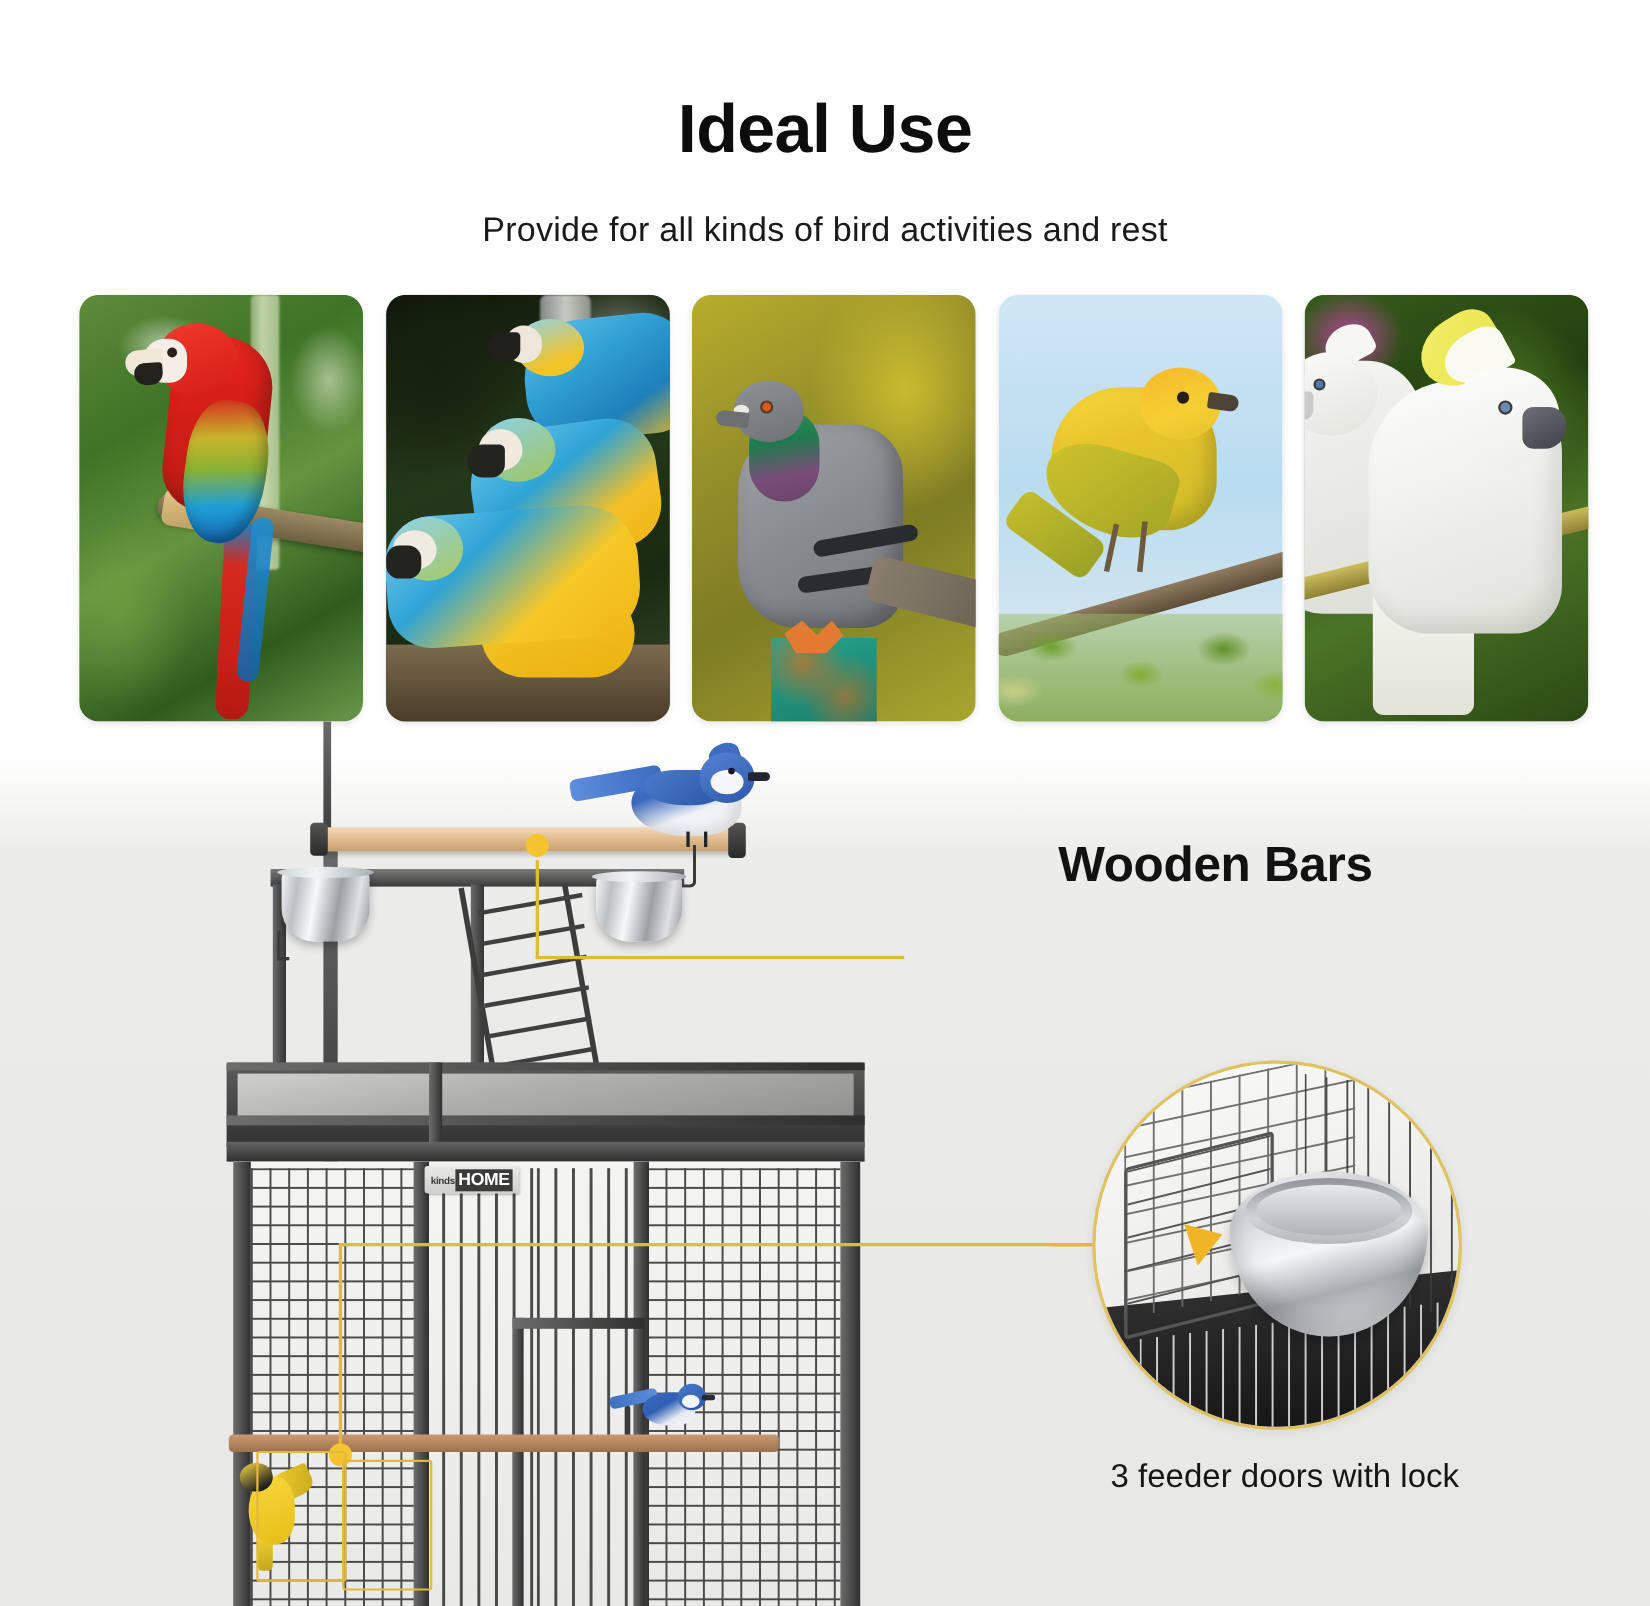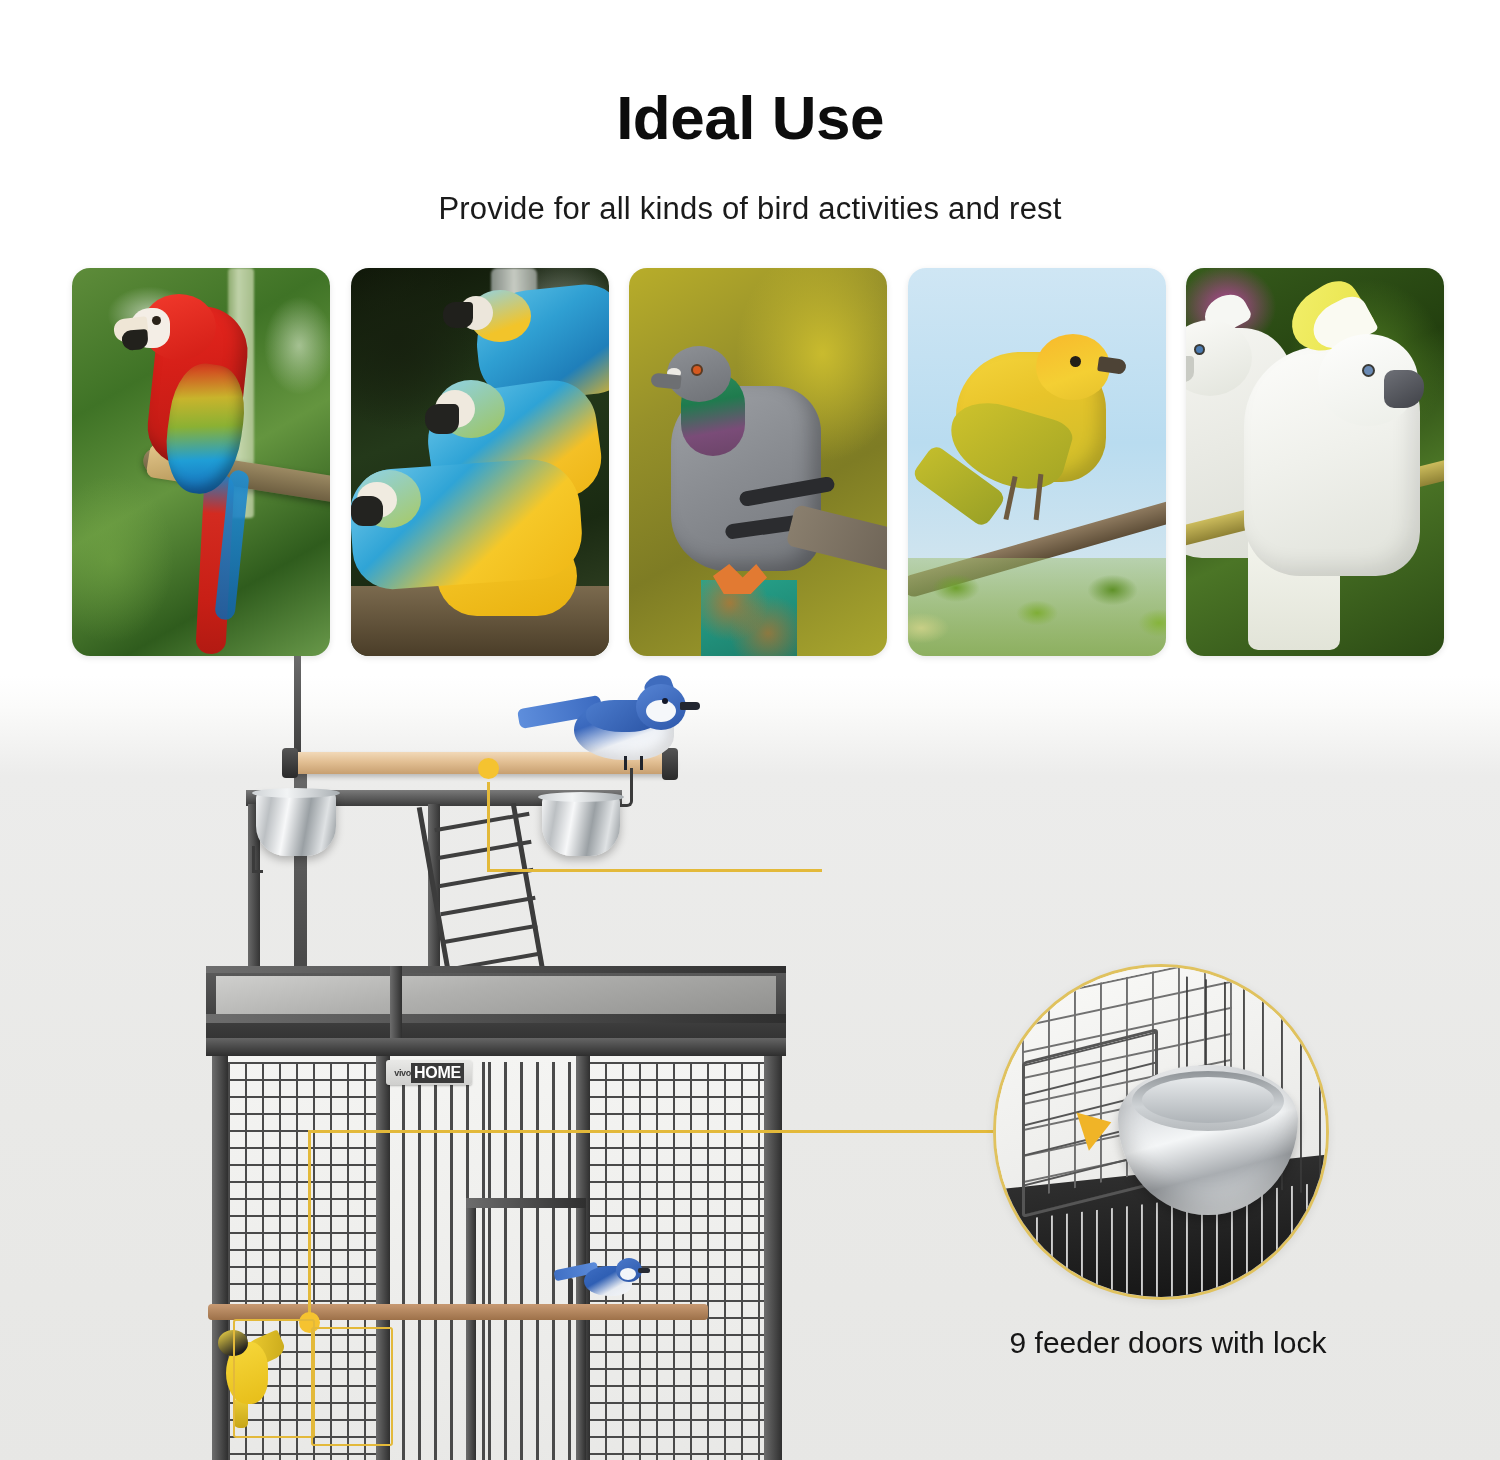--- a/index.html
+++ b/index.html
@@ -507,21 +507,21 @@
     <div class="bars" style="left:196px;top:406px;width:100px;height:452px;"></div>
     <div class="bars" style="left:298px;top:406px;width:96px;height:452px;"></div>
     <div class="mesh" style="left:398px;top:406px;width:176px;height:452px;"></div>
 
     <div class="frame" style="left:22px;top:400px;width:16px;height:460px;"></div>
     <div class="frame" style="left:186px;top:400px;width:14px;height:460px;"></div>
     <div class="frame" style="left:386px;top:400px;width:14px;height:460px;"></div>
     <div class="frame" style="left:574px;top:400px;width:18px;height:460px;"></div>
 
     <div id="logo">
-      <span class="lv">vivo</span>
+      <span class="lv">kinds</span>
         <span class="lh">HOME</span>
     </div>
 
     <div class="frame" style="left:276px;top:542px;width:10px;height:318px;"></div>
     <div class="frame" style="left:386px;top:542px;width:10px;height:318px;"></div>
     <div class="frame" style="left:276px;top:542px;width:120px;height:10px;"></div>
     <div style="position:absolute;left:378px;top:622px;width:5px;height:42px;background:#3a3a3a;border-radius:2px;"></div>
 
     <div id="inperch"></div>
 
@@ -539,20 +539,21 @@
     <div class="tail"></div>
       <div class="wing"></div>
       <div class="body"></div>
       <div class="head"></div>
   </div>
 
   <div class="lead" id="lead-perch-v"></div>
   <div class="lead" id="lead-perch-h"></div>
   <div class="dot" id="dot-perch"></div>
 
+  <div id="wb-title">Wooden Bars</div>
 
   <div class="lead" id="lead-feed-h"></div>
   <div class="lead" id="lead-feed-v"></div>
   <div class="dot" id="dot-feed"></div>
   <div class="fdbox" id="fd1"></div>
   <div class="fdbox" id="fd2"></div>
   <div id="inset-lead"></div>
 
   <div id="inset">
     <div class="bg"></div>
@@ -560,15 +561,15 @@
     <div class="grid1"></div>
     <div class="grid2"></div>
     <div class="grid3"></div>
     <div class="door"></div>
     <div class="bowl"></div>
     <div class="bowlin"></div>
     <div class="bowlin2"></div>
     <div class="arrow"></div>
   </div>
 
-  <div id="feeder-caption">9 feeder doors with lock</div>
+  <div id="feeder-caption">3 feeder doors with lock</div>
 
 </div>
 
 </body></html>

